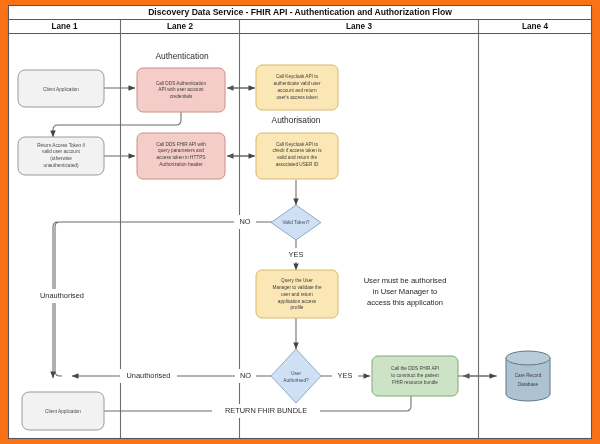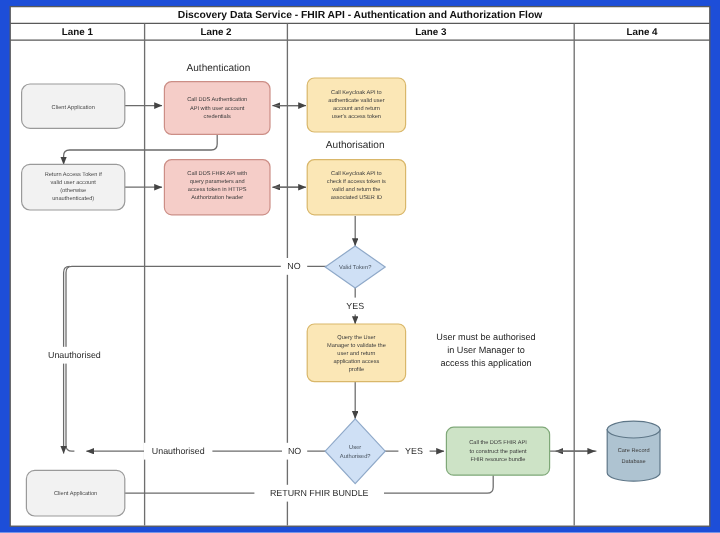--- a/index.html
+++ b/index.html
@@ -7,21 +7,21 @@
     margin: 0;
     padding: 0;
     background: #ffffff;
     font-family: "Liberation Sans", sans-serif;
   }
   #canvas {
     position: relative;
     width: 600px;
     height: 444px;
     overflow: hidden;
-    background: #1d4ed8;
+    background: #f97316;
   }
   svg#diagram {
     position: absolute;
     left: 0;
     top: 0;
     width: 600px;
     height: 444px;
   }
   .frame-line { fill: none; stroke: #595959; stroke-width: 1.1; }
   .pool-fill { fill: #ffffff; }

